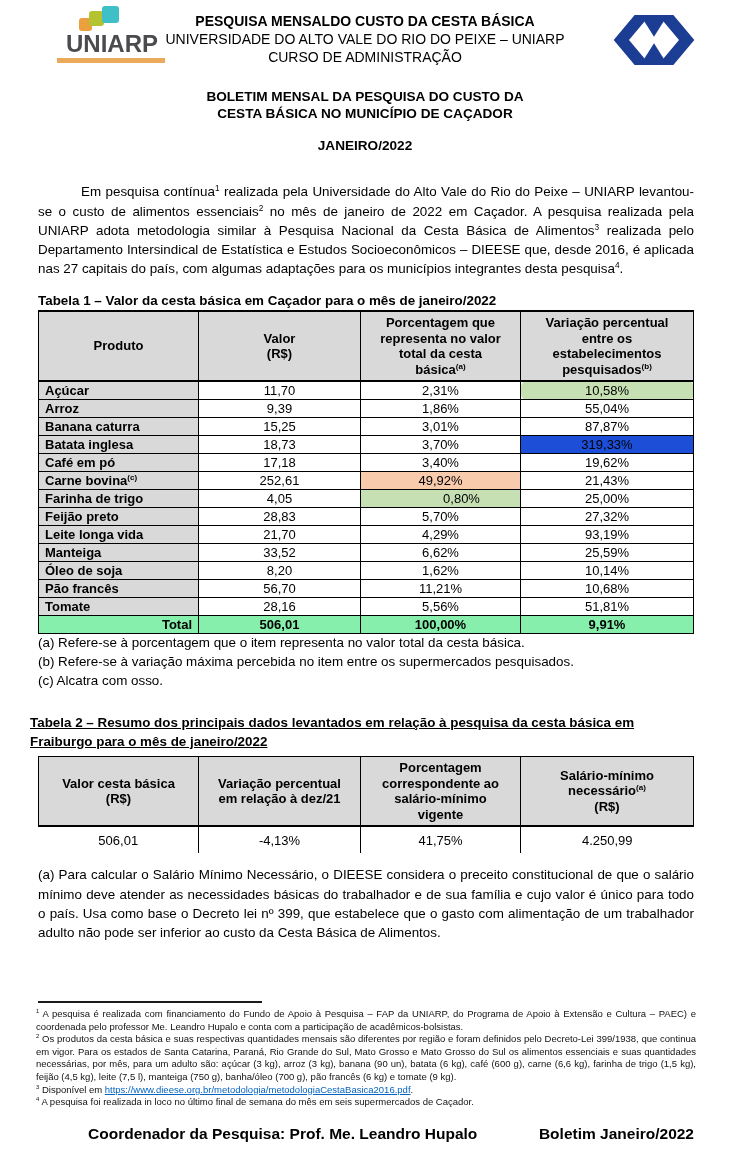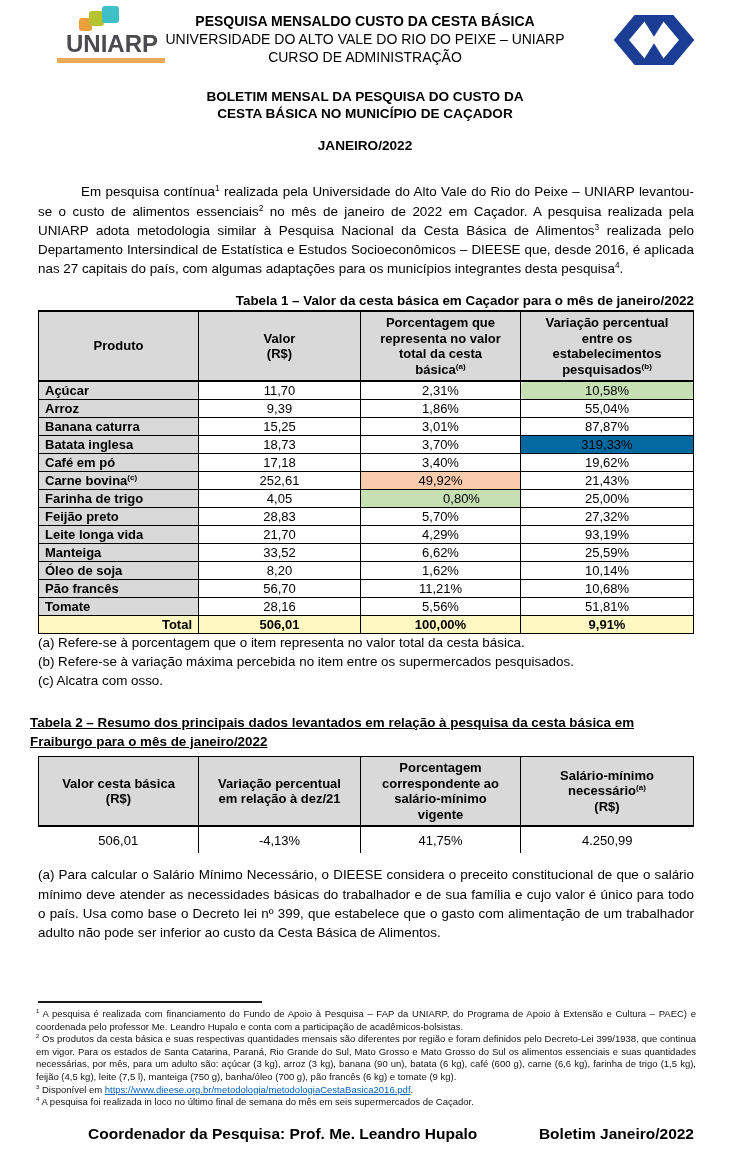--- a/index.html
+++ b/index.html
@@ -26,28 +26,28 @@
   
   .bulletin{position:absolute;left:38px;top:88px;width:654px;text-align:center;
         font-weight:700;font-size:13.6px;line-height:17px;}
   .bulletin-period{margin-top:15px;}
 
   
   .intro{position:absolute;left:38px;top:169px;width:656px;font-size:13.4px;line-height:19.2px;
         text-align:justify;text-indent:43px;}
 
   
-  .t1-title{position:absolute;left:38px;top:293px;width:656px;font-weight:700;font-size:13.4px;text-align:right;}
+  .t1-title{position:absolute;left:38px;top:293px;width:656px;font-weight:700;font-size:13.4px;}
   table{border-collapse:collapse;table-layout:fixed;}
   .t1{position:absolute;left:38px;top:310px;width:655px;}
   .t1 th{background:#d9d9d9;border:1px solid #000;border-top:2px solid #000;border-bottom:2px solid #000;
         font-size:13px;font-weight:700;line-height:15.5px;padding:3px 2px;vertical-align:middle;text-align:center;}
   .t1 td{border:1px solid #000;font-size:13px;line-height:15px;height:17px;padding:0 6px;text-align:center;vertical-align:middle;}
   .t1 td.prod{background:#d9d9d9;text-align:left;font-weight:700;}
-  .t1 tr.total td{background:#fef9c3;font-weight:700;}
+  .t1 tr.total td{background:#86efac;font-weight:700;}
   .t1 tr.total td.prod{text-align:right;}
   .c1{width:160px;} .c2{width:162px;} .c3{width:160px;} .c4{width:173px;}
 
   .t1-notes{position:absolute;left:38px;top:633px;width:656px;font-size:13.4px;line-height:19.2px;}
 
   .t2-title{position:absolute;left:30px;top:714px;width:656px;font-weight:700;font-size:13.4px;line-height:18.5px;text-decoration:underline;}
   .t2{position:absolute;left:38px;top:756px;width:655px;}
   .t2 th{background:#d9d9d9;border:1px solid #000;border-bottom:2px solid #000;
         font-size:13px;font-weight:700;line-height:15.5px;padding:3px 2px;vertical-align:middle;text-align:center;}
   .t2 td{border-left:1px solid #000;font-size:13px;height:24px;text-align:center;vertical-align:middle;}
@@ -137,21 +137,21 @@
         <tr>
           <td class="prod">Banana caturra</td>
           <td>15,25</td>
           <td>3,01%</td>
           <td>87,87%</td>
         </tr>
         <tr>
           <td class="prod">Batata inglesa</td>
           <td>18,73</td>
           <td>3,70%</td>
-          <td style="background: #0369a1;">319,33%</td>
+          <td style="background: #1d4ed8;">319,33%</td>
         </tr>
         <tr>
           <td class="prod">Café em pó</td>
           <td>17,18</td>
           <td>3,40%</td>
           <td>19,62%</td>
         </tr>
         <tr>
           <td class="prod">Carne bovina<sup>(c)</sup></td>
           <td>252,61</td>

